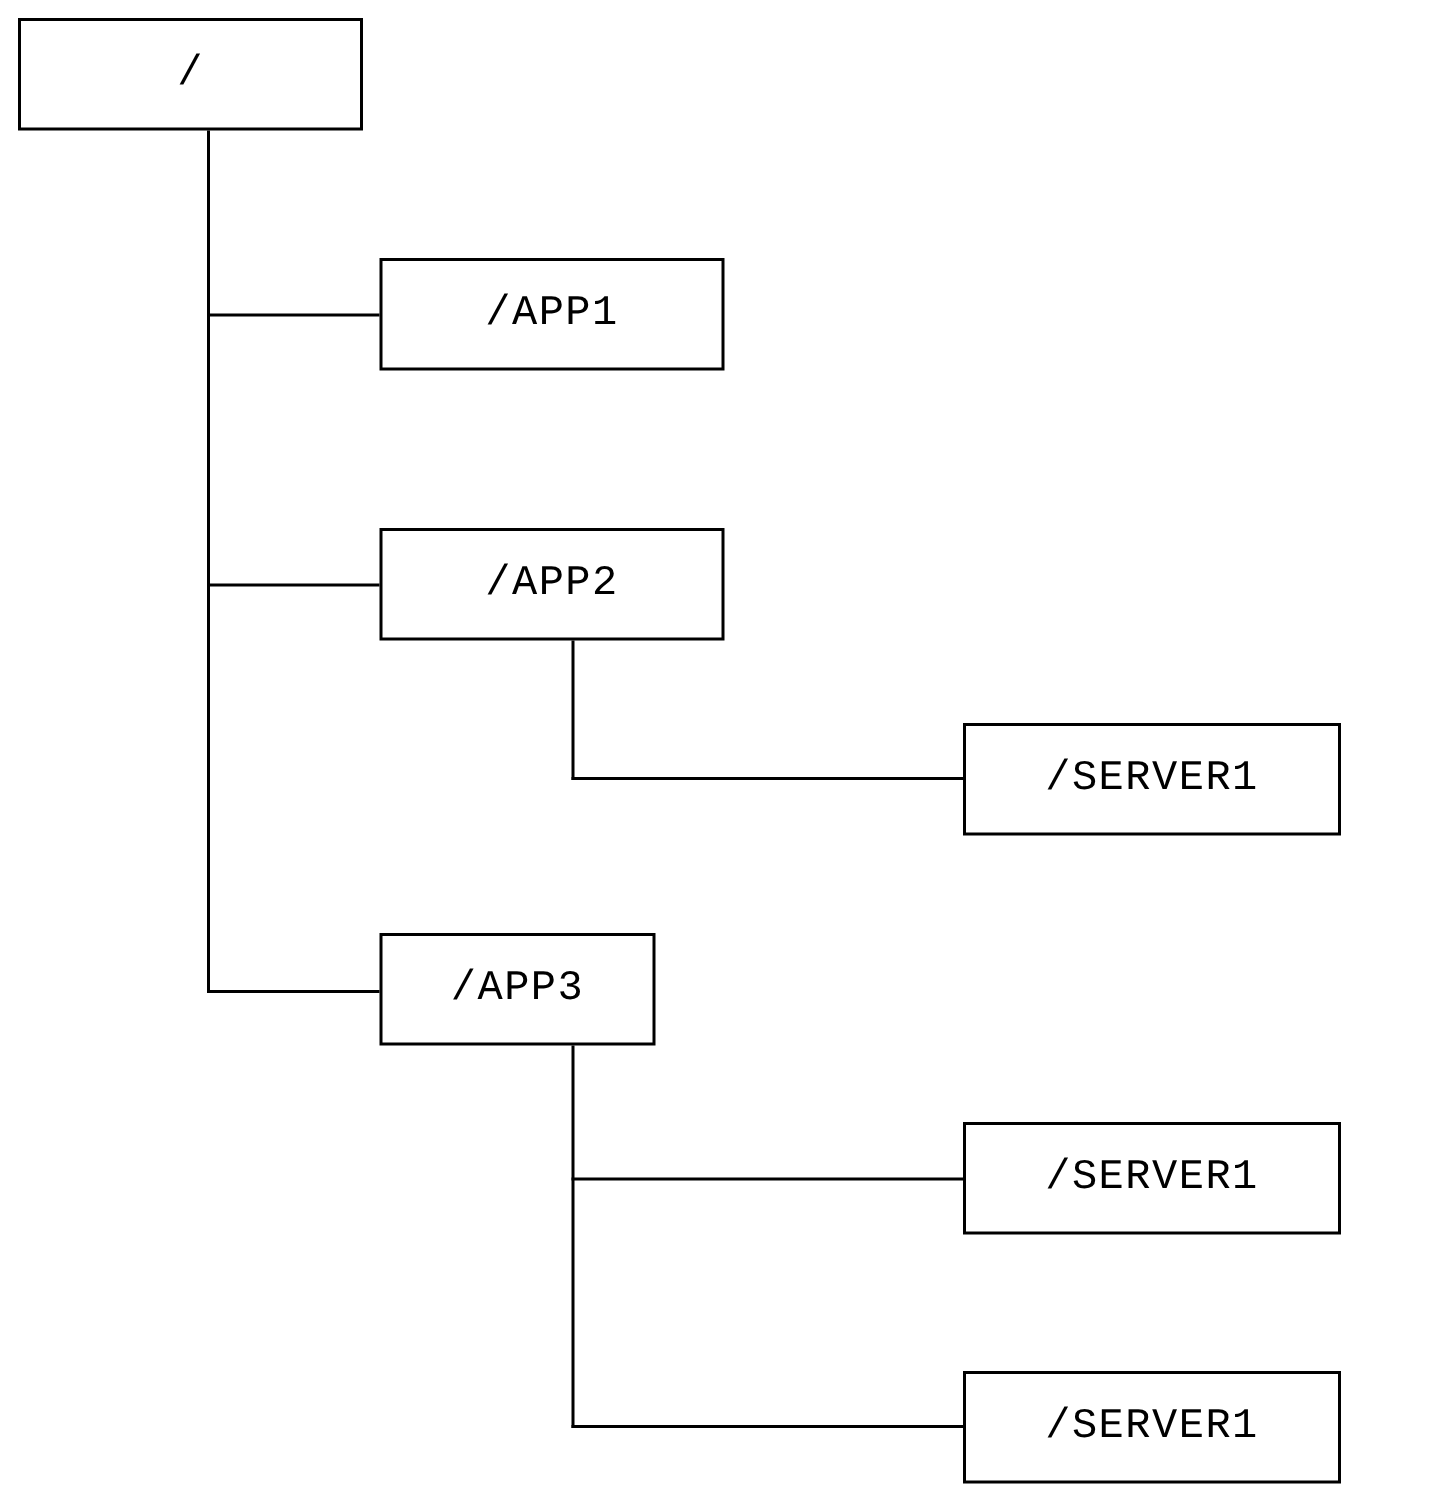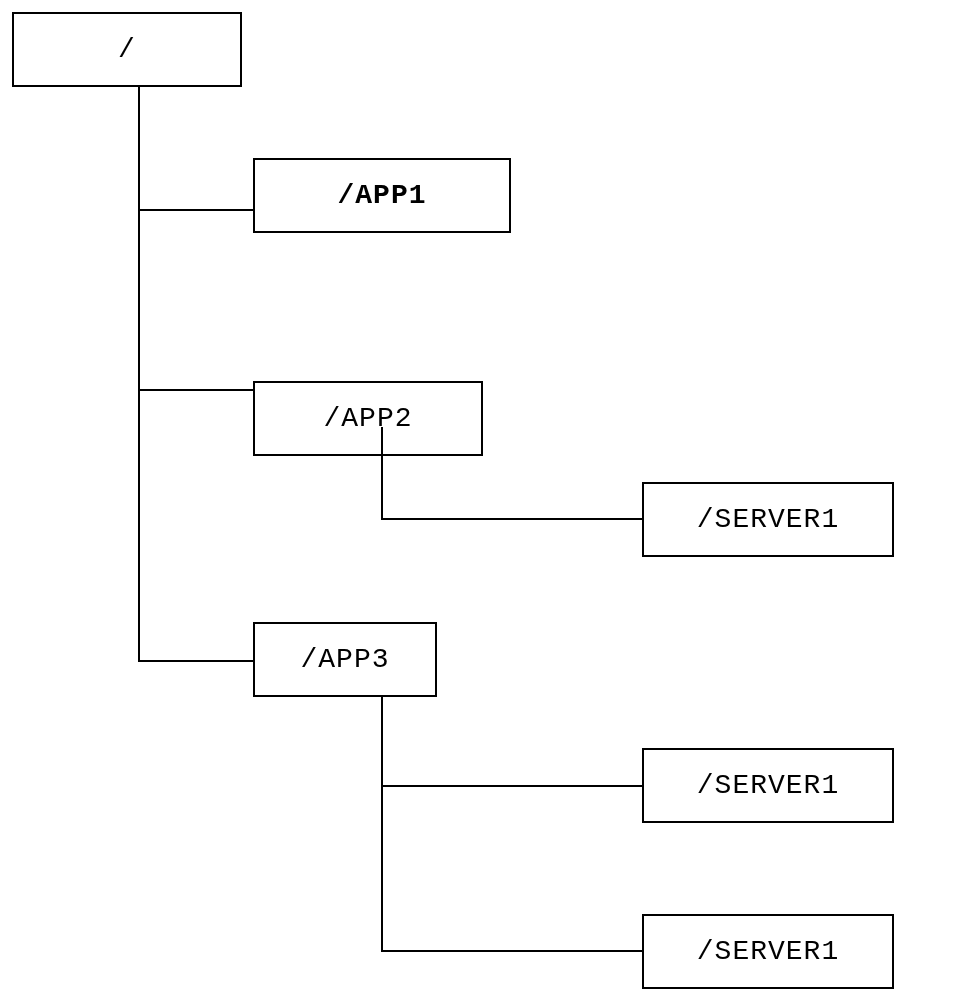--- a/index.html
+++ b/index.html
@@ -29,25 +29,25 @@
       background: #000;
     }
   </style>
 </head>
 <body>
 
 <div class="node-box" style="left:12px; top:12px; width:230px; height:75px;">
   <span>/</span>
 </div>
 
-<div class="node-box" style="left:253px; top:158px; width:258px; height:75px;font-weight:bold;">
+<div class="node-box" style="left:253px; top:172px; width:230px; height:75px;">
   <span>/APP1</span>
 </div>
 
-<div class="node-box" style="left:253px; top:352px; width:230px; height:75px;margin-top:29px;">
+<div class="node-box" style="left:253px; top:352px; width:230px; height:75px;">
   <span>/APP2</span>
 </div>
 
 <div class="node-box" style="left:642px; top:482px; width:252px; height:75px;">
   <span>/SERVER1</span>
 </div>
 
 <div class="node-box" style="left:253px; top:622px; width:184px; height:75px;">
   <span>/APP3</span>
 </div>

